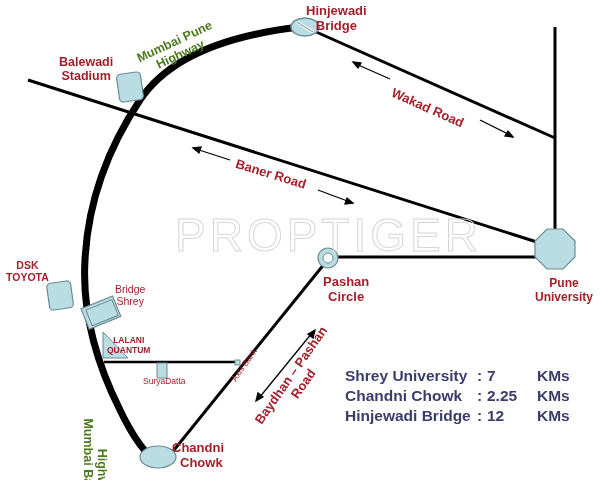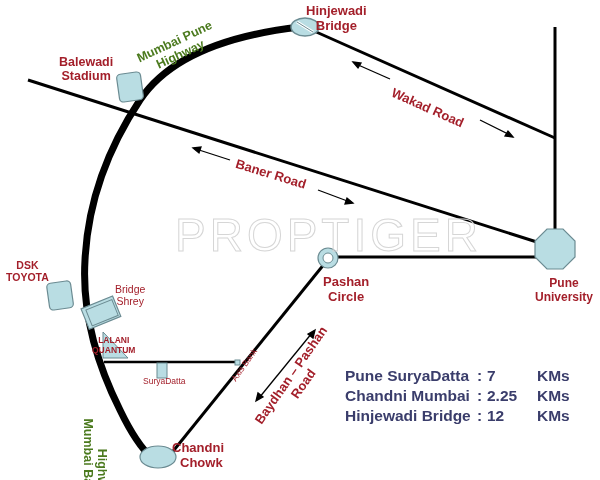--- a/index.html
+++ b/index.html
@@ -105,21 +105,21 @@
     <div>Circle</div>
   </div>
   <div class="lbl red c" style="left:6px;top:259px;font-size:10.5px;font-weight:bold;">
     <div>DSK</div>
     <div>TOYOTA</div>
   </div>
   <div class="lbl red c" style="left:115px;top:283px;font-size:10.5px;font-weight:normal;">
     <div>Bridge</div>
     <div>Shrey</div>
   </div>
-  <div class="lbl red c" style="left:92px;top:336px;font-size:8.5px;">
+  <div class="lbl red c" style="left:107px;top:336px;font-size:8.5px;">
     <div>LALANI</div>
     <div>QUANTUM</div>
   </div>
   <div class="lbl red" style="left:143px;top:377px;font-size:8.5px;font-weight:normal;">SuryaDatta</div>
   <div class="lbl red" style="left:230px;top:378px;font-size:8.5px;font-weight:normal;transform:rotate(-55deg);transform-origin:left top;">Axis Bank</div>
   <div class="lbl red" style="left:172px;top:441px;font-size:13px;">
     <div>Chandni</div>
     <div style="padding-left:8px">Chowk</div>
   </div>
 
@@ -133,27 +133,27 @@
     <div style="transform:rotate(180deg) scaleX(1);">Mumbai Bangalore</div>
     <div style="transform:rotate(180deg);">Highway</div>
   </div>
   <div class="lbl red c" style="left:240px;top:365px;font-size:13px;transform:rotate(-55deg);transform-origin:center;">
     <div>Baydhan – Pashan</div>
     <div>Road</div>
   </div>
 
   <div class="legend">
     <div class="row">
-      <span class="place">Pune SuryaDatta</span>
+      <span class="place">Shrey University</span>
       <span class="colon">:</span>
       <span class="val">7</span>
       <span>KMs</span>
     </div>
     <div class="row">
-      <span class="place">Chandni Mumbai</span>
+      <span class="place">Chandni Chowk</span>
       <span class="colon">:</span>
       <span class="val">2.25</span>
       <span>KMs</span>
     </div>
     <div class="row">
       <span class="place">Hinjewadi Bridge</span>
       <span class="colon">:</span>
       <span class="val">12</span>
       <span>KMs</span>
     </div>

